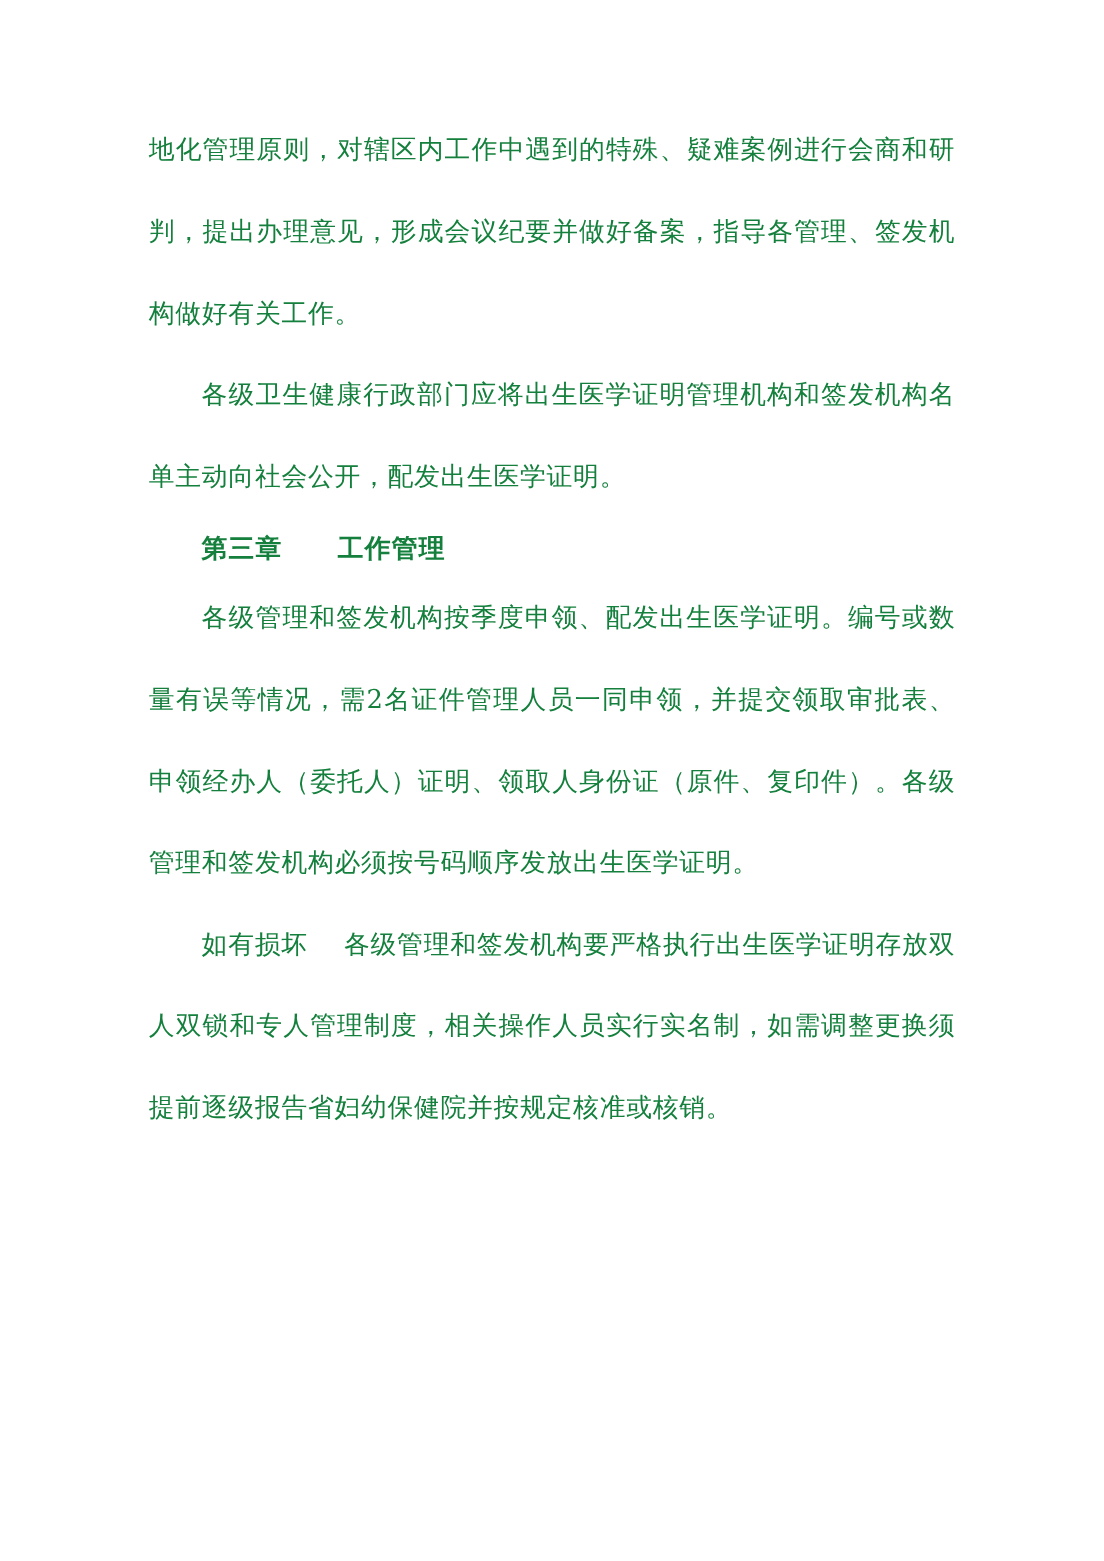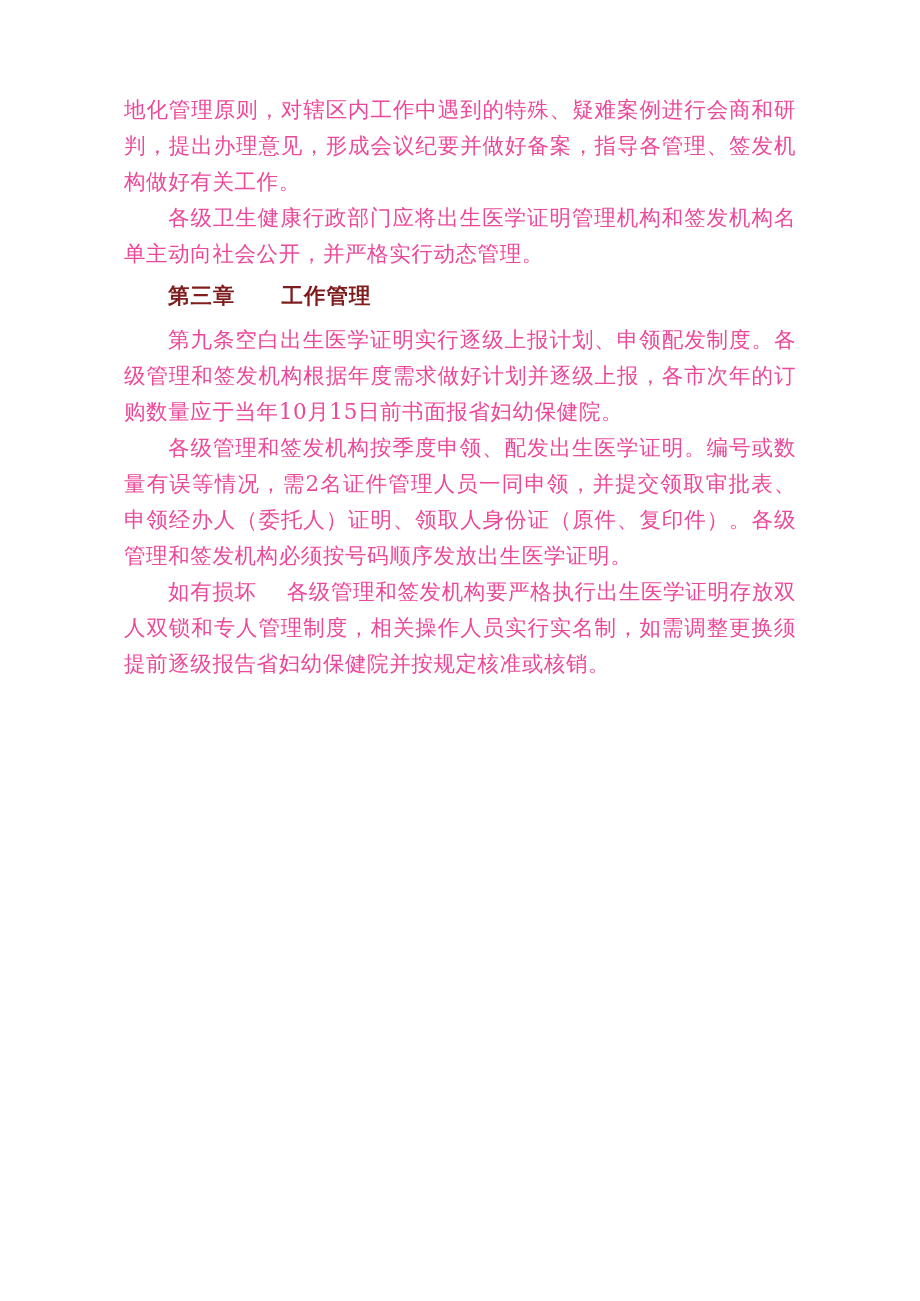--- a/index.html
+++ b/index.html
@@ -18,36 +18,36 @@
   .body-area {
     position: absolute;
     left: 124px;
     top: 92px;
     width: 672px;
   }
   p.para {
     margin: 0;
     font-family: "DejaVu Serif", "Liberation Serif", serif;
     font-size: 21.5px;
-    line-height: 36px;
-    color: #ec4899;
+    line-height: 68px;
+    color: #15803d;
     text-align: justify;
     text-justify: inter-ideograph;
     letter-spacing: 0.6px;
     word-break: break-all;
   }
   p.para.indent {
     text-indent: 44px;
   }
   p.heading {
     margin: 0;
-    font-family: Liberation Mono, monospace;
+    font-family: Liberation Sans, sans-serif;
     font-size: 21.5px;
     line-height: 50px;
-    color: #7f1d1d;
+    color: #15803d;
     font-weight: bold;
     text-indent: 44px;
     letter-spacing: 1px;
   }
   .heading .gap {
     display: inline-block;
     width: 46px;
   }
   .para .gap-sm {
     display: inline-block;
@@ -55,25 +55,24 @@
   }
 </style>
 </head>
 <body>
 
 <div class="page">
   <div class="body-area">
 
     <p class="para">地化管理原则，对辖区内工作中遇到的特殊、疑难案例进行会商和研判，提出办理意见，形成会议纪要并做好备案，指导各管理、签发机构做好有关工作。</p>
 
-    <p class="para indent">各级卫生健康行政部门应将出生医学证明管理机构和签发机构名单主动向社会公开，并严格实行动态管理。</p>
+    <p class="para indent">各级卫生健康行政部门应将出生医学证明管理机构和签发机构名单主动向社会公开，配发出生医学证明。</p>
 
     <p class="heading"><span>第三章</span><span class="gap"></span><span>工作管理</span></p>
 
-    <p class="para indent">第九条空白出生医学证明实行逐级上报计划、申领配发制度。各级管理和签发机构根据年度需求做好计划并逐级上报，各市次年的订购数量应于当年10月15日前书面报省妇幼保健院。</p>
 
     <p class="para indent">各级管理和签发机构按季度申领、配发出生医学证明。编号或数量有误等情况，需2名证件管理人员一同申领，并提交领取审批表、申领经办人（委托人）证明、领取人身份证（原件、复印件）。各级管理和签发机构必须按号码顺序发放出生医学证明。</p>
 
 
     <p class="para indent"><span>如有损坏</span><span class="gap-sm"></span><span>各级管理和签发机构要严格执行出生医学证明存放双人双锁和专人管理制度，相关操作人员实行实名制，如需调整更换须提前逐级报告省妇幼保健院并按规定核准或核销。</span></p>
 
   </div>
 </div>
 
 </body></html>

